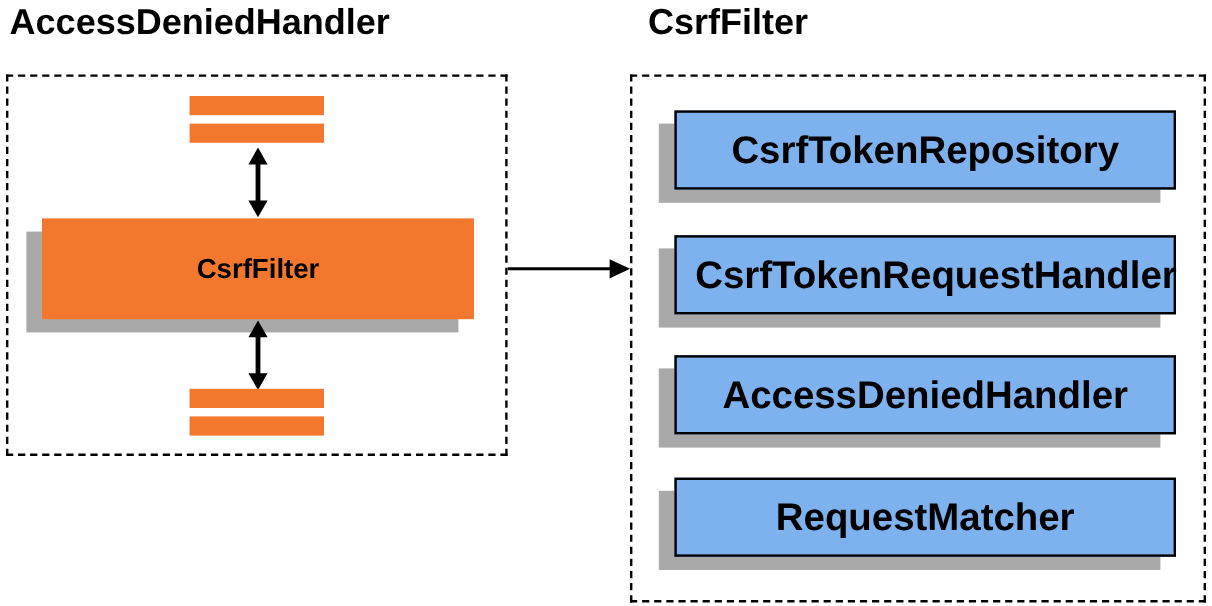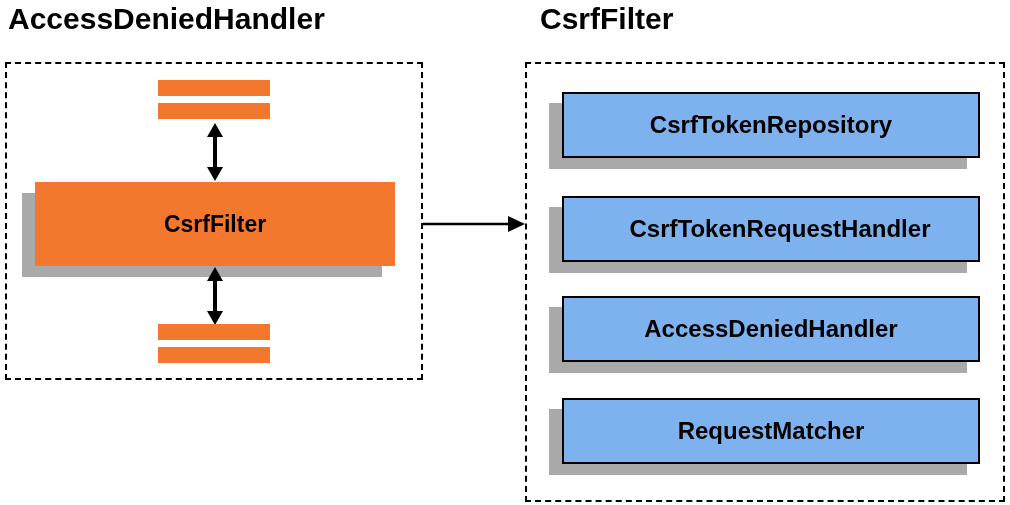--- a/index.html
+++ b/index.html
@@ -55,21 +55,21 @@
     width: 418px;
     height: 66px;
     background: var(--blue, #7EB2EF);
     border: 2px solid #000;
     box-sizing: border-box;
     box-shadow: -13px 11px 0 var(--shadow, #A9A9A9);
     display: flex;
     align-items: center;
     justify-content: center;
     font-weight: bold;
-    font-size: 24px;
+    font-size: 32px;
     color: #000;
   }
   .arrow {
     position: absolute;
   }
 </style>
 </head>
 <body>
 
 <div class="canvas">

